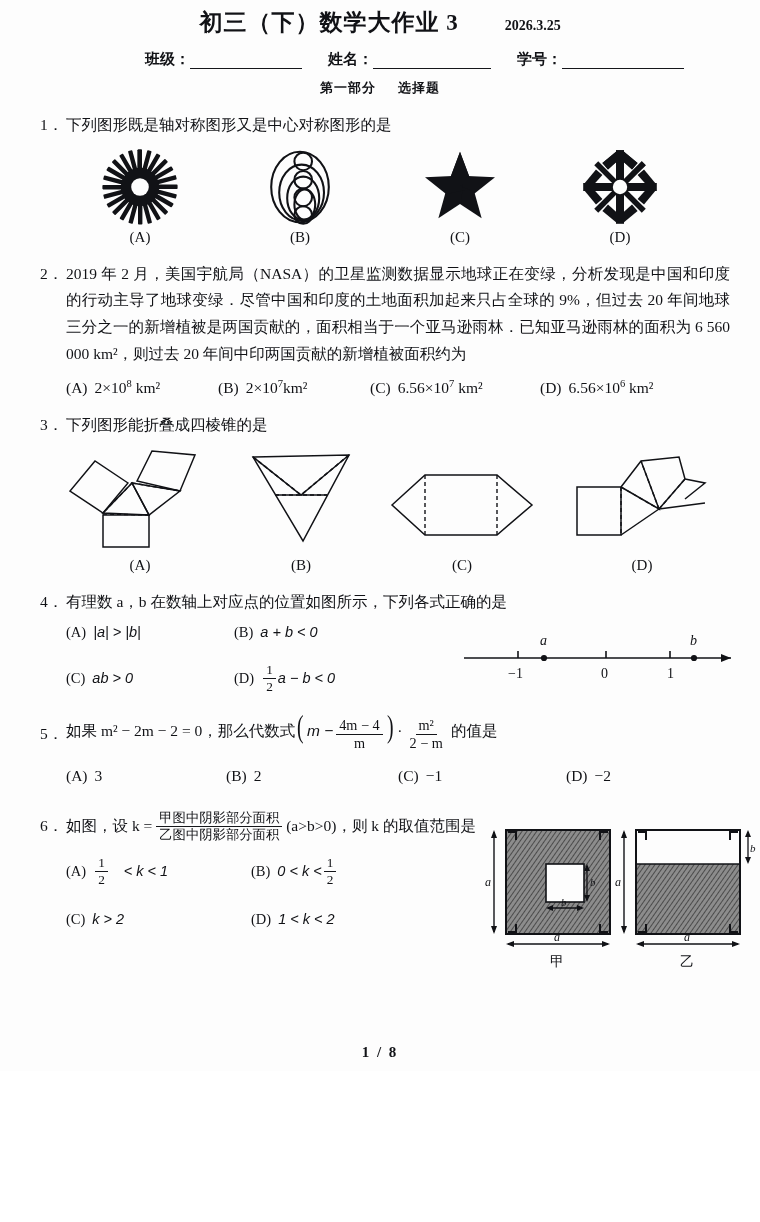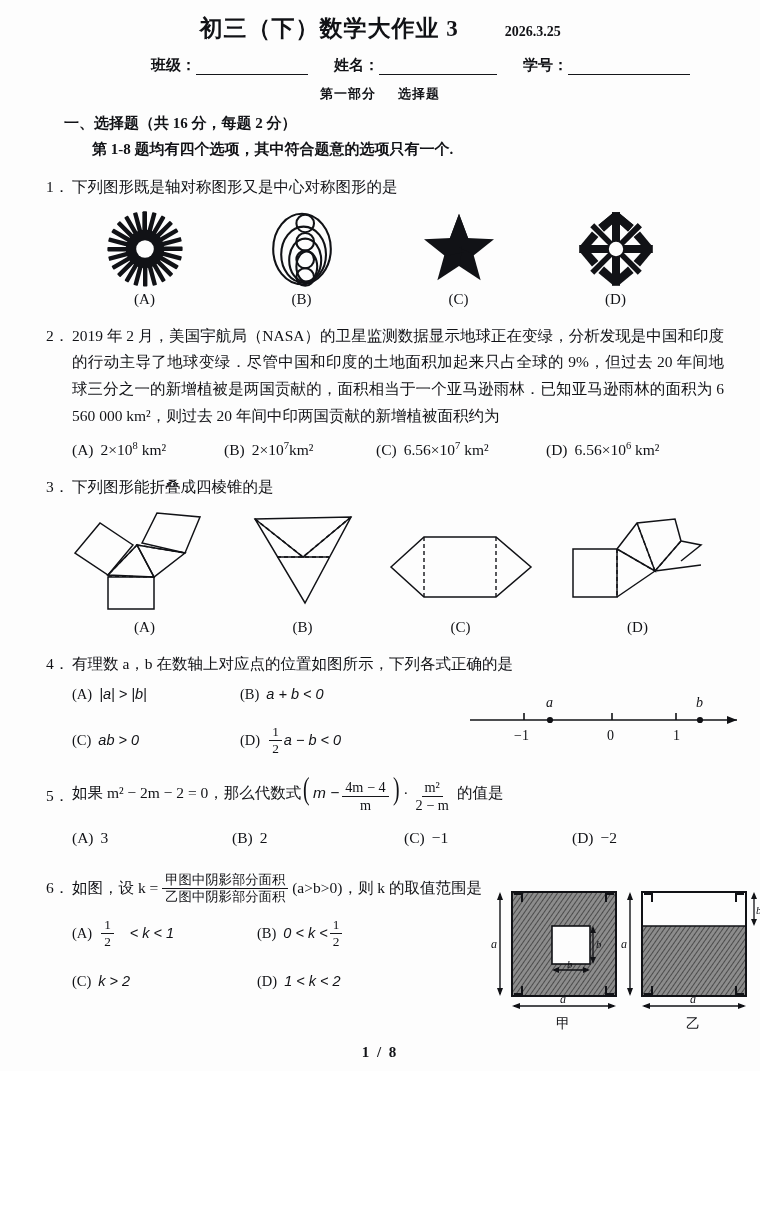--- a/index.html
+++ b/index.html
@@ -13,21 +13,21 @@
     position: relative;
     font-family: "Liberation Serif", "DejaVu Serif", serif;
     color: #111216;
     overflow: hidden;
     font-size: 14.5px;
   }
   .page {
     position: relative;
     width: 760px; height: 1071px;
     background: #fdfdfd;
-    padding: 6px;
+    padding: 0;
   }
 
   
   .title-row {
     display: flex; align-items: baseline; justify-content: center;
     padding-top: 7px;
   }
   .doc-title {
     font-size: 23px; font-weight: bold; letter-spacing: 1px;
     font-family: "Liberation Serif","DejaVu Serif",serif;
@@ -126,24 +126,20 @@
     <div class="idfield">
       <span class="idlabel">学号：</span>
       <span class="idrule" style="width:122px"></span>
     </div>
   </div>
 
   <div class="section-head">
     <span>第一部分</span><span class="sp"></span><span>选择题</span>
   </div>
 
-  <div class="blk">
-    <div class="big-q">一、选择题（共 16 分，每题 2 分）</div>
-    <div class="sub-q">第 1-8 题均有四个选项，其中符合题意的选项只有一个.</div>
-  </div>
 
   <div class="blk" style="padding-left:40px;">
     <div class="qnum-row">
       <div class="qnum">1．</div>
       <div class="qtext">下列图形既是轴对称图形又是中心对称图形的是</div>
     </div>
   </div>
 
   <div class="figrow" style="padding:8px 60px 0 60px;">
 

